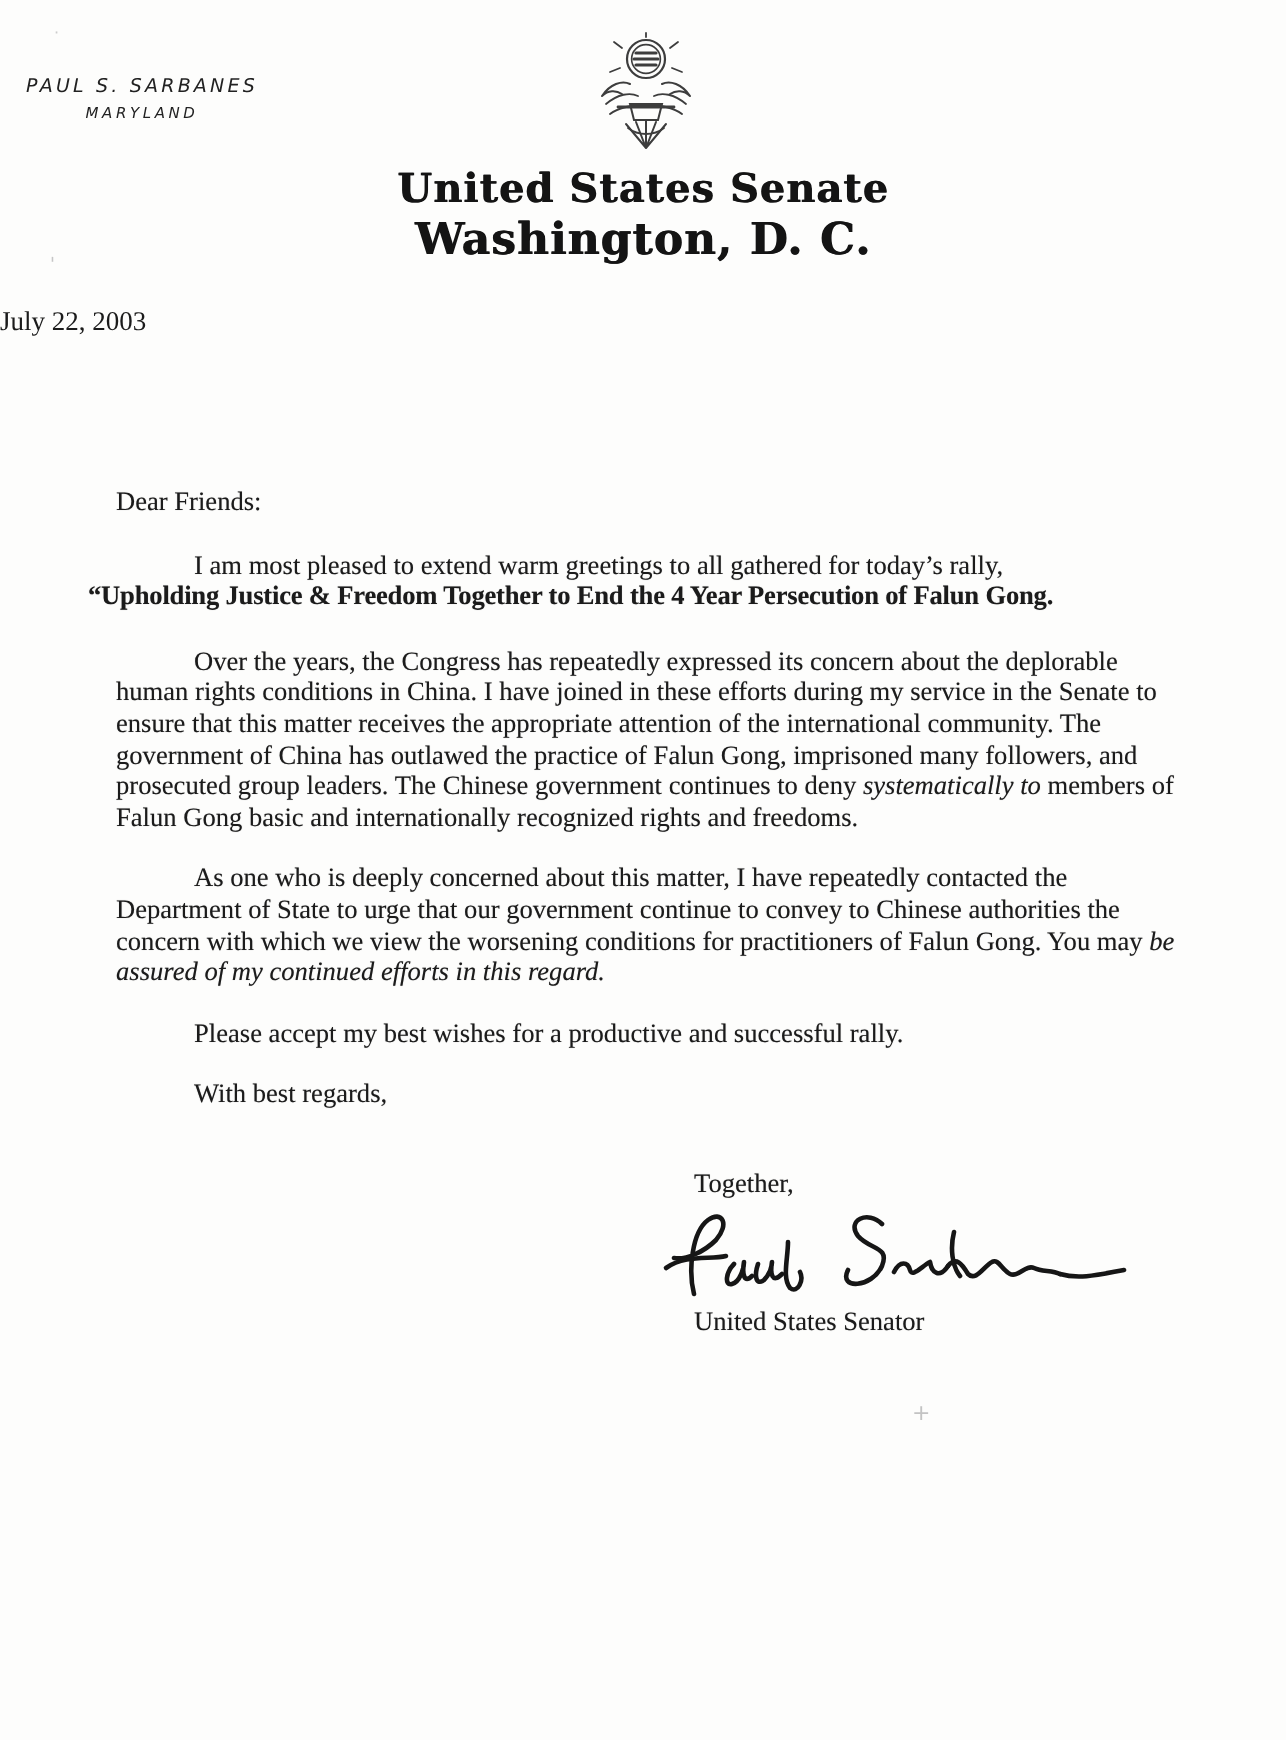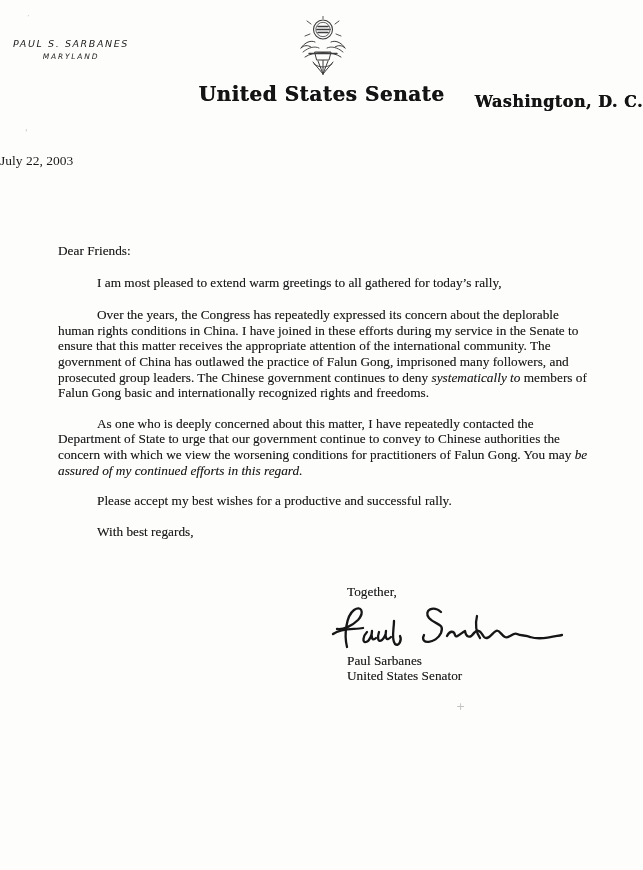--- a/index.html
+++ b/index.html
@@ -44,21 +44,21 @@
   .blackletter {
     position: absolute;
     left: 0; width: 100%;
     text-align: center;
     font-family: "DejaVu Serif", serif;
     font-weight: 700;
     color: #141414;
     text-shadow: 0.4px 0 0 #141414;
   }
   .org1 { top: 82px; font-size: 20px; letter-spacing: 0.5px; }
-  .org2 { top: 92px; font-size: 16px; letter-spacing: 0.5px; text-align: right; }
+  .org2 { top: 107px; font-size: 22px; letter-spacing: 0.5px; }
 
   .date {
     position: absolute;
     left: 0; top: 153px;
     width: 100%;
     font-size: 13.5px;
   }
 
   
   .letter-body {
@@ -141,21 +141,21 @@
   </div>
 
   <div class="blackletter org1">United States Senate</div>
   <div class="blackletter org2">Washington, D. C.</div>
 
   <div class="date">July 22, 2003</div>
 
   <div class="letter-body">
     <p class="salutation">Dear Friends:</p>
 
-    <p class="para p1"><span>I am most pleased to extend warm greetings to all gathered for today’s rally,</span><br></p>
+    <p class="para p1"><span>I am most pleased to extend warm greetings to all gathered for today’s rally,</span><br><span class="rally-bold">“Upholding Justice &amp; Freedom Together to End the 4 Year Persecution of Falun Gong.</span></p>
 
     <p class="para"><span>Over the years, the Congress has repeatedly expressed its concern about the deplorable human rights conditions in China. I have joined in these efforts during my service in the Senate to ensure that this matter receives the appropriate attention of the international community. The government of China has outlawed the practice of Falun Gong, imprisoned many followers, and prosecuted group leaders. The Chinese government continues to deny </span><span class="ital">systematically to</span><span> members of Falun Gong basic and internationally recognized rights and freedoms.</span></p>
 
     <p class="para"><span>As one who is deeply concerned about this matter, I have repeatedly contacted the Department of State to urge that our government continue to convey to Chinese authorities the concern with which we view the worsening conditions for practitioners of Falun Gong. You may </span><span class="ital">be assured of my continued efforts in this regard.</span></p>
 
     <p class="para">Please accept my best wishes for a productive and successful rally.</p>
 
     <p class="para">With best regards,</p>
   </div>
 
@@ -171,21 +171,20 @@
       <path d="M63 18 C63 26 60 36 64 41 C68 44 71 37 69 33"></path>
 
       <path d="M110 9 C103 2 92 7 98 15 C104 22 114 20 110 30 C105 41 88 42 93 32"></path>
 
       <path d="M116 33 C119 27 123 28 124 32 C125 36 130 30 134 28 C135 34 139 36 143 30"></path>
       <path d="M146 13 C144 21 145 30 149 35"></path>
       <path d="M143 30 C147 25 150 29 153 34 C157 38 161 30 165 28 C168 26 170 32 174 34 C178 36 182 29 186 31 C190 33 195 32 199 34"></path>
 
       <path d="M199 34 C209 37 220 34 231 32"></path>
     </svg>
-    <div class="typed-name">Paul Sarbanes</div>
     <div>United States Senator</div>
   </div>
 
   <span class="artifact artifact-speck-tl">·</span>
   <span class="artifact artifact-speck-ml">'</span>
   <span class="artifact artifact-plus">+</span>
 
 </div>
 
 </body></html>

